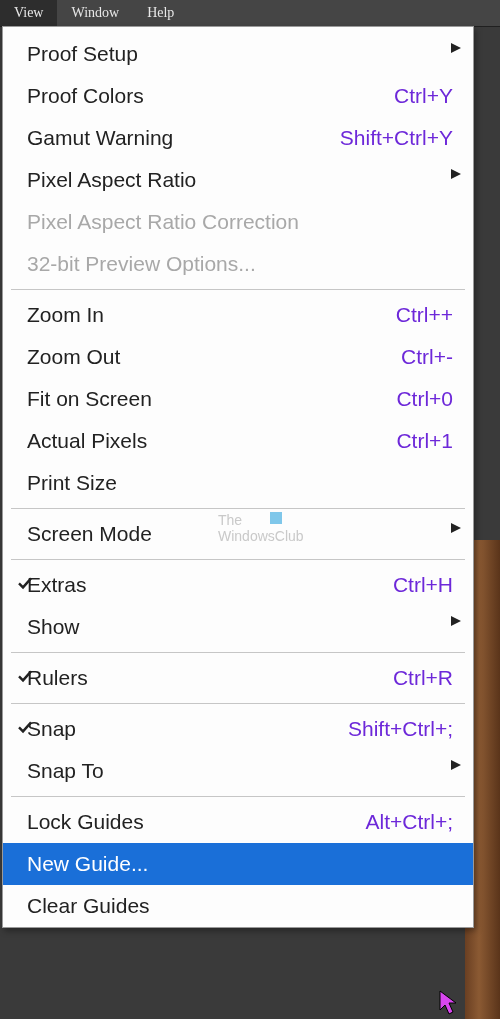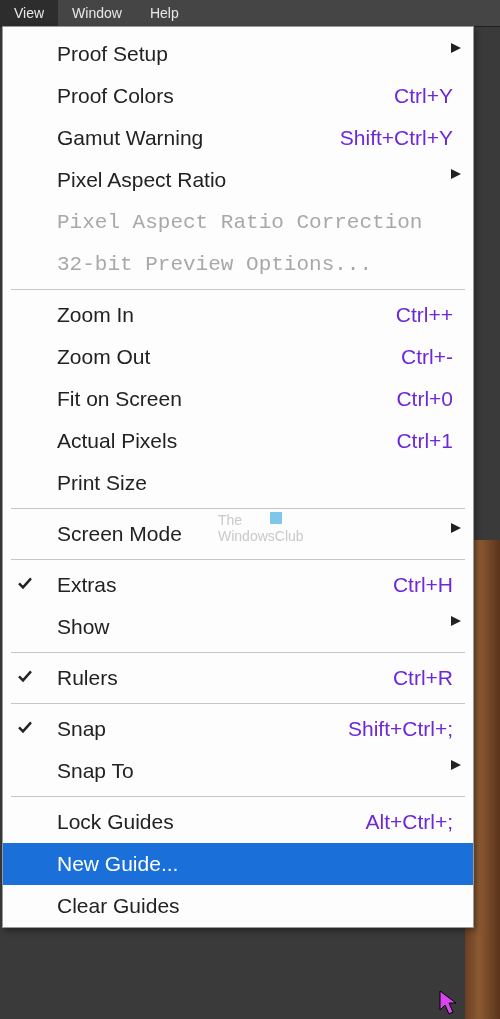--- a/index.html
+++ b/index.html
@@ -35,20 +35,21 @@
     align-items: stretch;
     color: #e8e8e8;
     font-size: 14px;
     z-index: 2;
   }
   .menubar .mitem {
     padding: 8px 14px;
     display: flex;
     align-items: center;
     cursor: default;
+    font-family: Liberation Serif, serif;
   }
   .menubar .mitem.active {
     background: #2d2d2d;
   }
 
   .dropdown {
     position: absolute;
     left: 2px;
     top: 26px;
     width: 470px;
@@ -58,32 +59,32 @@
     padding: 6px 0 0 0;
     z-index: 3;
     font-size: 21px;
     color: #222;
   }
   .dropdown .row {
     position: relative;
     height: 42px;
     display: flex;
     align-items: center;
-    padding: 0 20px 0 54px;
+    padding: 0 20px 0 24px;
     white-space: nowrap;
     cursor: default;
   }
   .dropdown .row .label { flex: 1 1 auto; }
   .dropdown .row .shortcut {
     flex: 0 0 auto;
     text-align: center;
     color: #6d28d9;
     padding-left: 12px;
   }
-  .dropdown .row.disabled { color: #a8a8a8; font-family: Liberation Mono, monospace; }
+  .dropdown .row.disabled { color: #a8a8a8; }
   .dropdown .sep {
     height: 1px;
     margin: 4px 8px;
     background: #c6c6c6;
   }
   .dropdown .row .check {
     position: absolute;
     left: 14px;
     top: 50%;
     transform: translateY(-60%);

